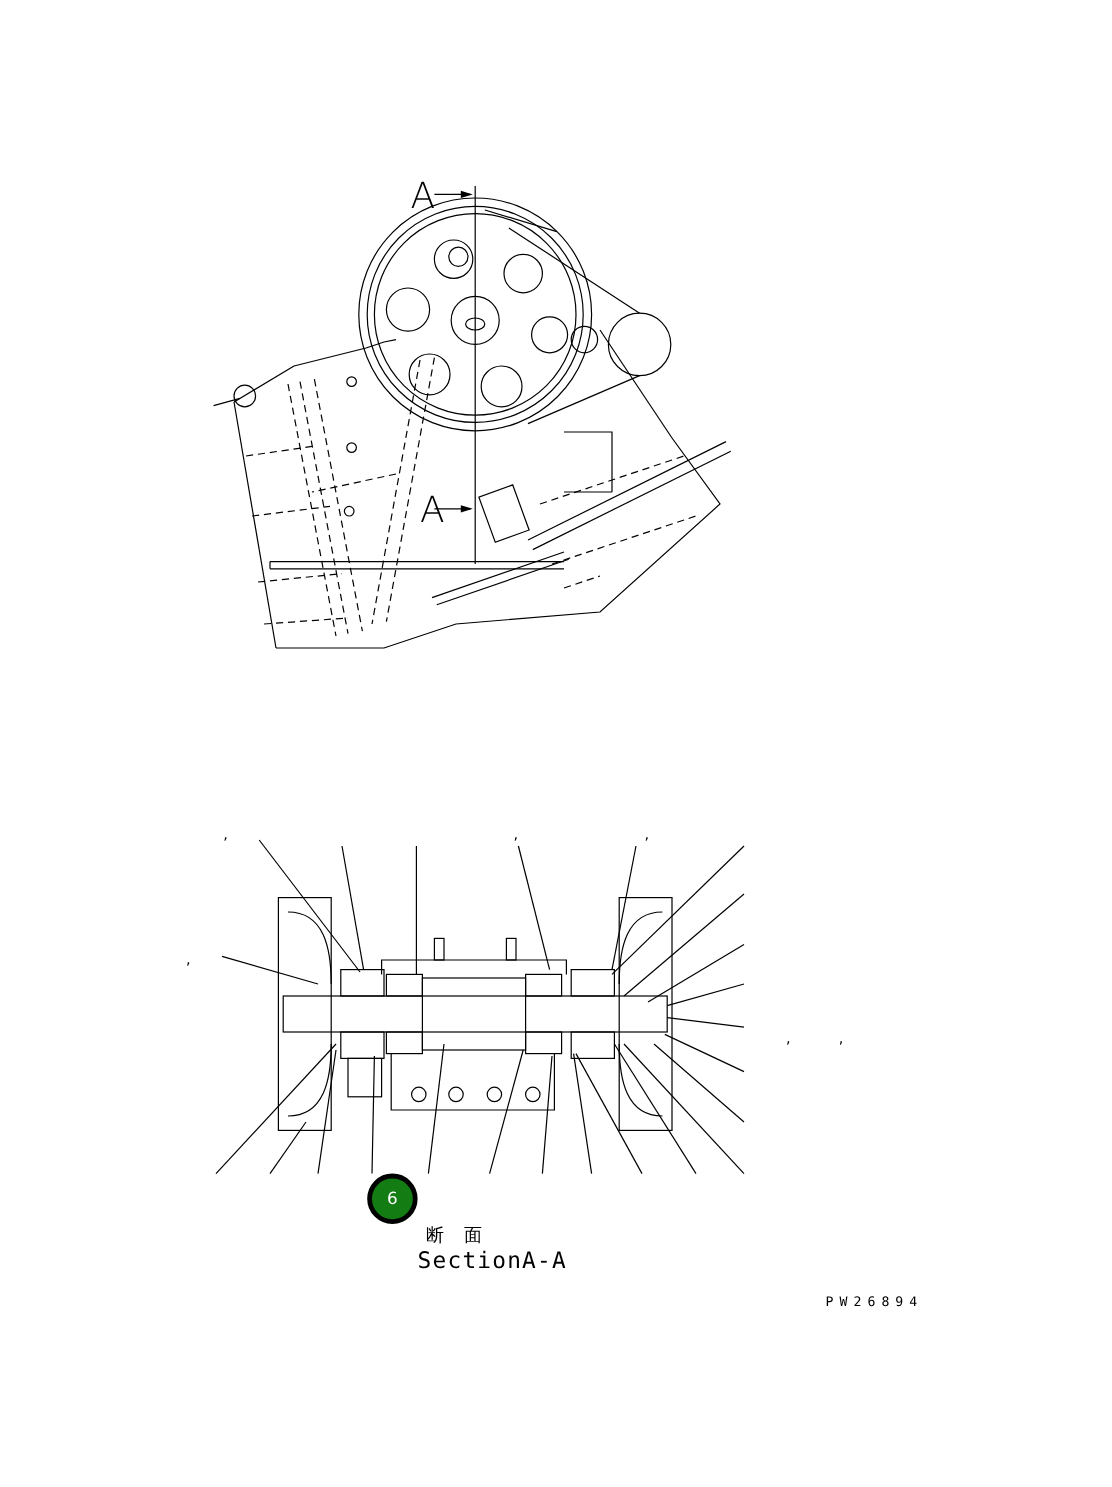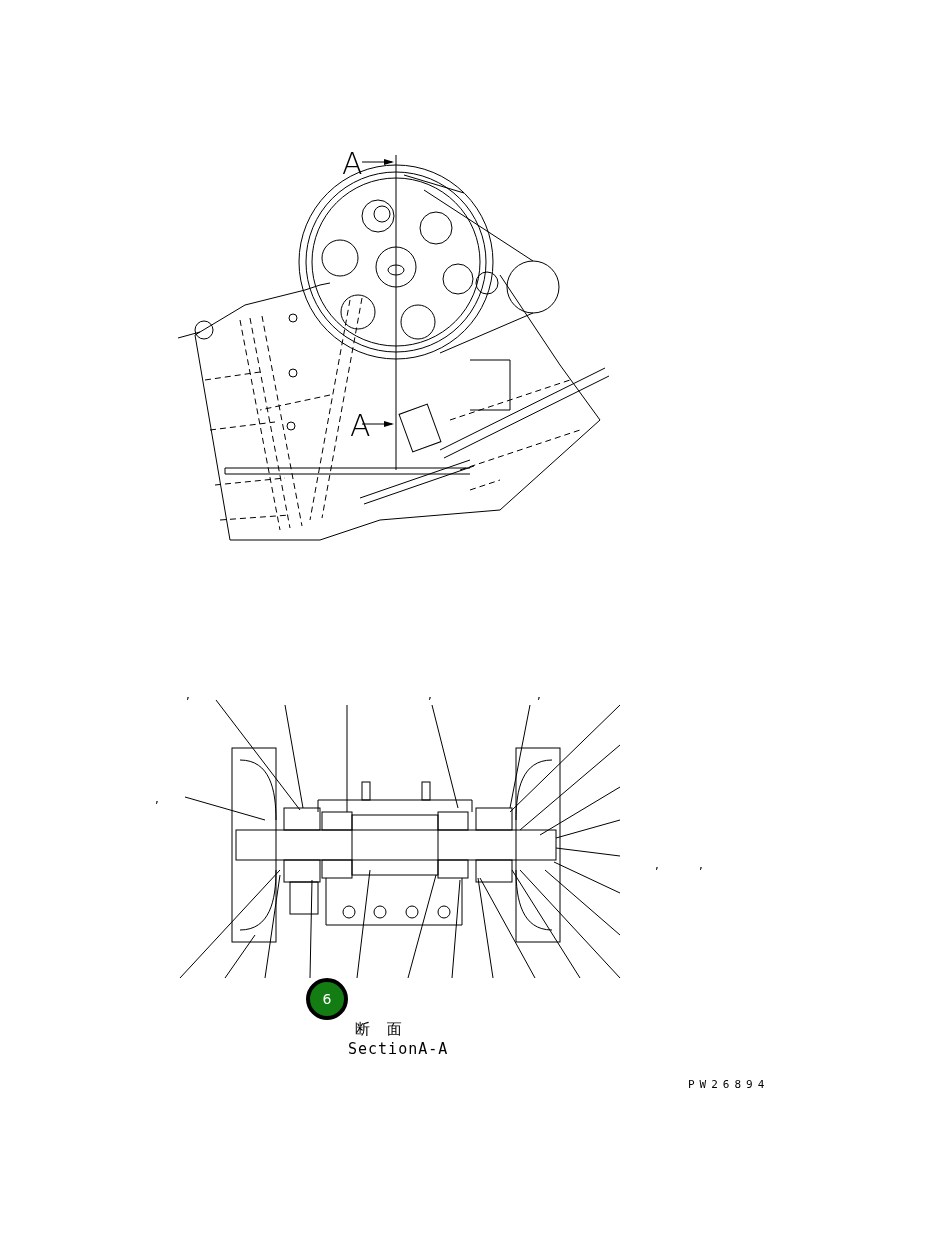--- a/index.html
+++ b/index.html
@@ -5,21 +5,21 @@
   html, body { margin:0; padding:0; background:#ffffff; }
   body { width:927px; height:1239px; position:relative; overflow:hidden; font-family:"DejaVu Sans Mono", monospace; }
   svg { position:absolute; left:0; top:0; }
   .ln { stroke:#000; stroke-width:1; fill:none; }
   .dash { stroke:#000; stroke-width:1; fill:none; stroke-dasharray:6 4; }
   .label { position:absolute; color:#000; white-space:nowrap; }
   .sec-letter { font-family:"DejaVu Sans", sans-serif; font-size:30px; font-weight:200; }
   .comma { font-size:12px; font-family:"DejaVu Sans", sans-serif; }
   .badge { position:absolute; left:306px; top:978px; width:34px; height:34px; border-radius:50%; background:#137d13; border:4px solid #000; color:#fff; font-family:"DejaVu Sans", sans-serif; font-size:14px; display:flex; align-items:center; justify-content:center; cursor:pointer; }
   .cap-jp { left:355px; top:1020px; font-size:15px; font-family:"DejaVu Sans", sans-serif; letter-spacing:6px; }
-  .cap-en { left:348px; top:1040px; font-size:15px; letter-spacing:1px; }
+  .cap-en { left:348px; top:1040px; font-size:19px; letter-spacing:1px; }
   .drawno { left:688px; top:1078px; font-size:11px; letter-spacing:5px; }
 </style>
 </head>
 <body>
 
 <svg width="927" height="1239" viewBox="0 0 927 1239">
 
   <line class="ln" x1="396" y1="155" x2="396" y2="470"></line>
   <line class="ln" x1="362" y1="162" x2="392" y2="162"></line>
   <polygon points="384,159 394,162 384,165" fill="#000"></polygon>

